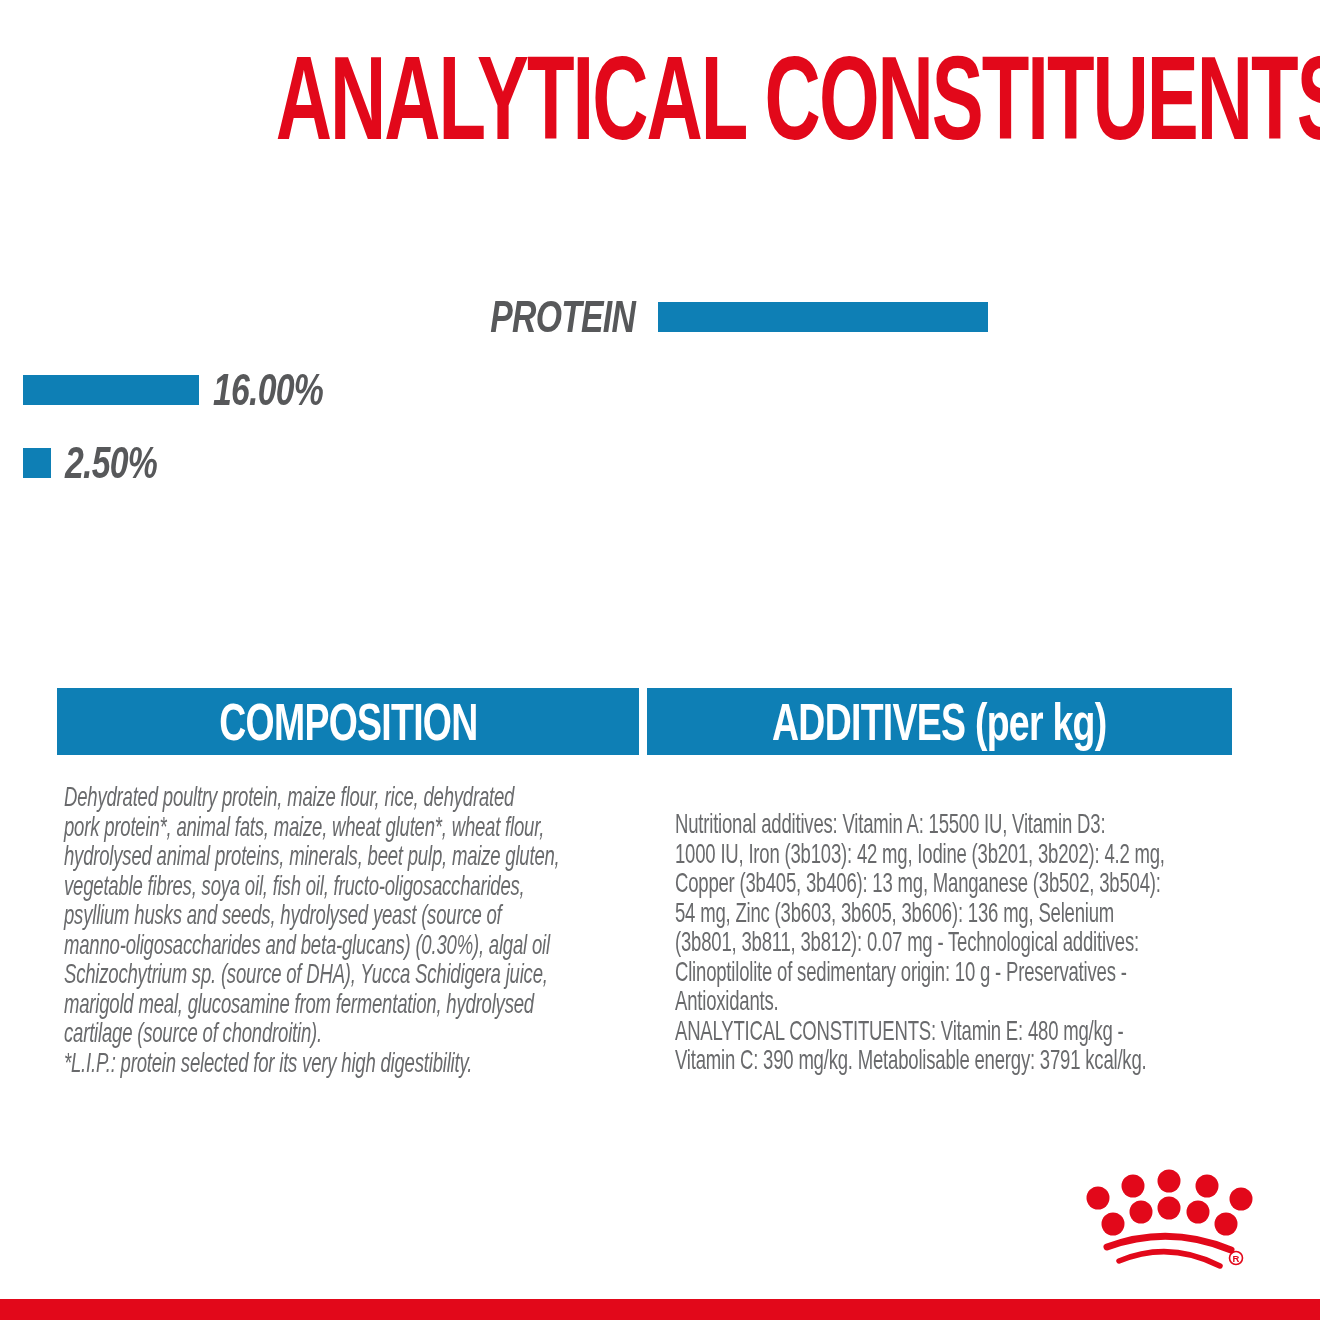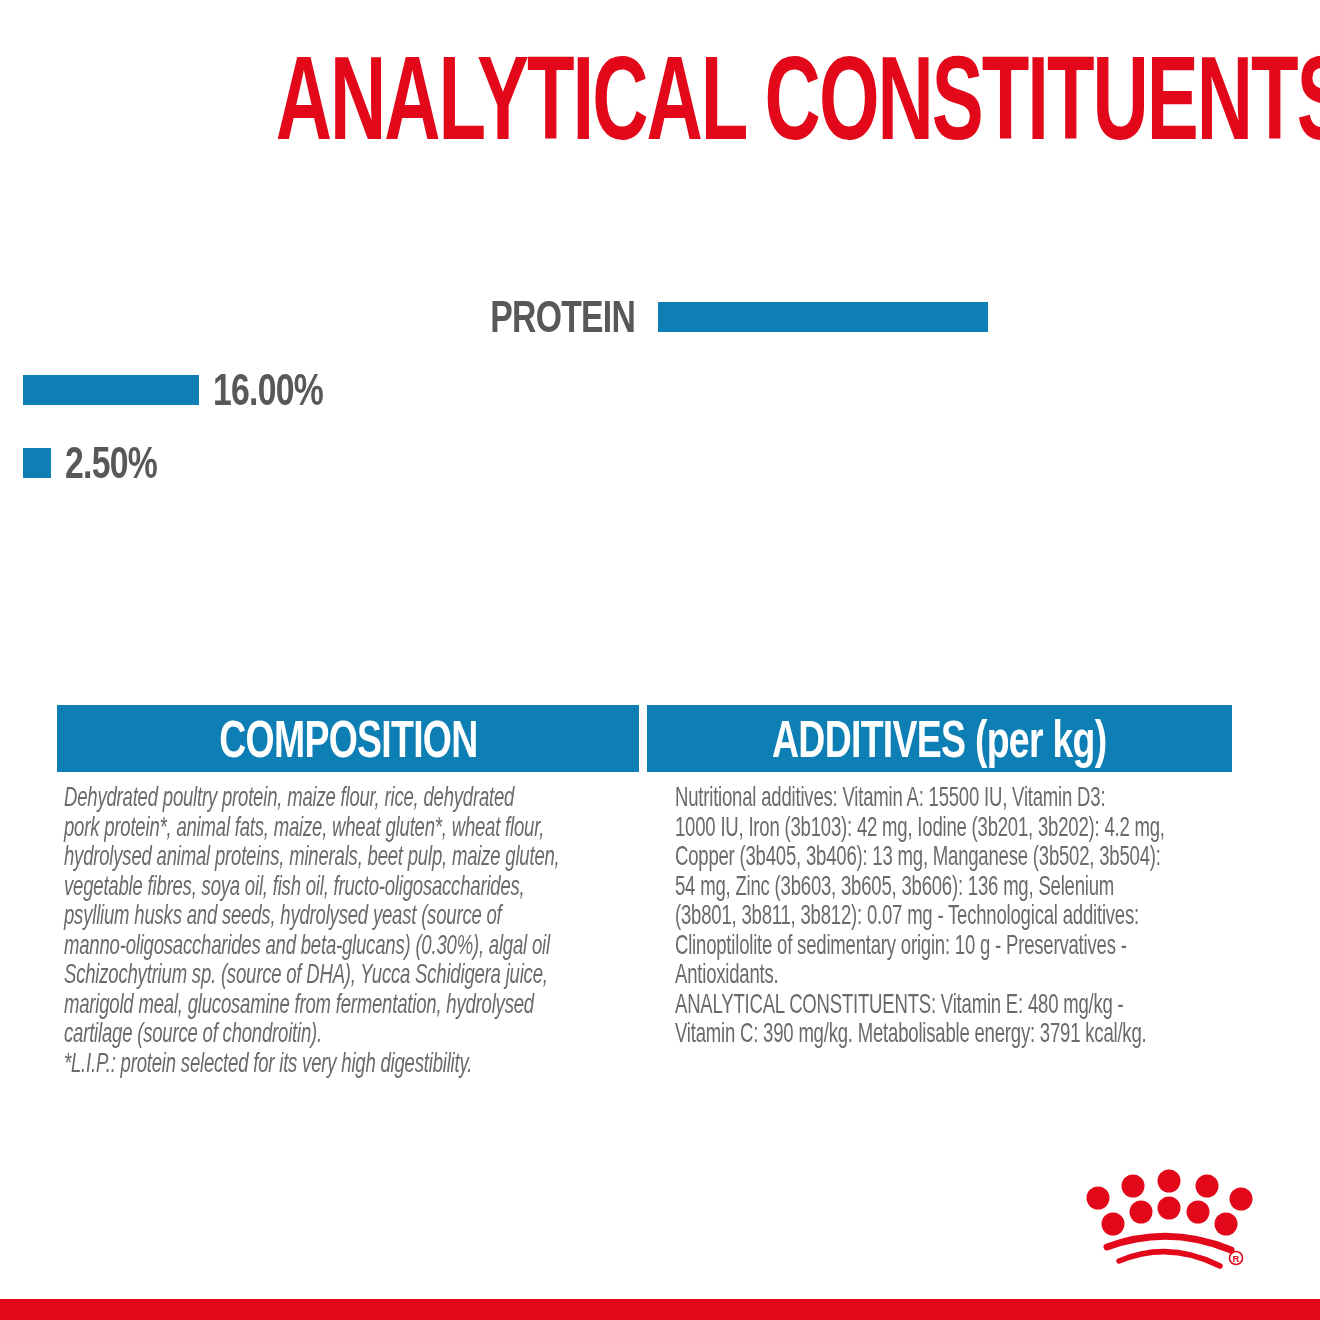--- a/index.html
+++ b/index.html
@@ -8,45 +8,45 @@
 
   
   .title-wrap { position:absolute; top:30px; left:0; width:1320px; text-align:center; }
   .title-wrap .t {
     display:inline-block; font-size:118px; font-weight:700; color:#e2081a;
     letter-spacing:-3px; transform:scaleX(0.66); transform-origin:50% 50%;
     white-space:nowrap;
   }
 
   
-  .chart { position:absolute; left:0; top:280px; width:1320px; }
+  .chart { position:absolute; left:0; top:280px; width:1320px;font-style:italic; }
   .bar-row { height:73px; display:flex; align-items:center; }
   .bar-label-box { width:635px; text-align:right; }
   .bar-label-box .t, .bar-value .t {
     display:inline-block; font-size:45px; font-weight:700; color:#57585a;
     letter-spacing:-1px; white-space:nowrap;
   }
   .bar-label-box .t { transform:scaleX(0.75); transform-origin:100% 50%; }
   .bar { height:30px; background:#0e7fb5; margin-left:23px; flex:0 0 auto; }
   .bar-value { margin-left:14px; }
   .bar-value .t { transform:scaleX(0.75); transform-origin:0 50%; }
 
   
   .sec-header { position:absolute; top:688px; height:67px; background:#0e7fb5;
-                display:flex; align-items:center; justify-content:center;margin-top:17px; }
+                display:flex; align-items:center; justify-content:center; }
   .sec-header.left  { left:57px;  width:582px; }
   .sec-header.right { left:647px; width:585px; }
   .sec-header .t { display:inline-block; font-size:52px; font-weight:700; color:#ffffff;
                    letter-spacing:-1px; transform:scaleX(0.72); transform-origin:50% 50%;
                    white-space:nowrap; }
 
   
   .col-text { position:absolute; top:782px; overflow:visible; }
   .col-text.left  { left:64px;  width:592px;font-style:italic; }
-  .col-text.right { left:675px; width:592px; }
+  .col-text.right { left:675px; width:592px;margin-top:27px; }
   .col-text .t {
     display:block; width:910px; transform:scaleX(0.65); transform-origin:0 0;
     font-size:28.5px; line-height:29.5px; color:#696a6c; letter-spacing:-0.3px;
     white-space:pre-line;
   }
 
   
   .logo { position:absolute; left:1083px; top:1166px; width:170px; height:118px; }
 
   

